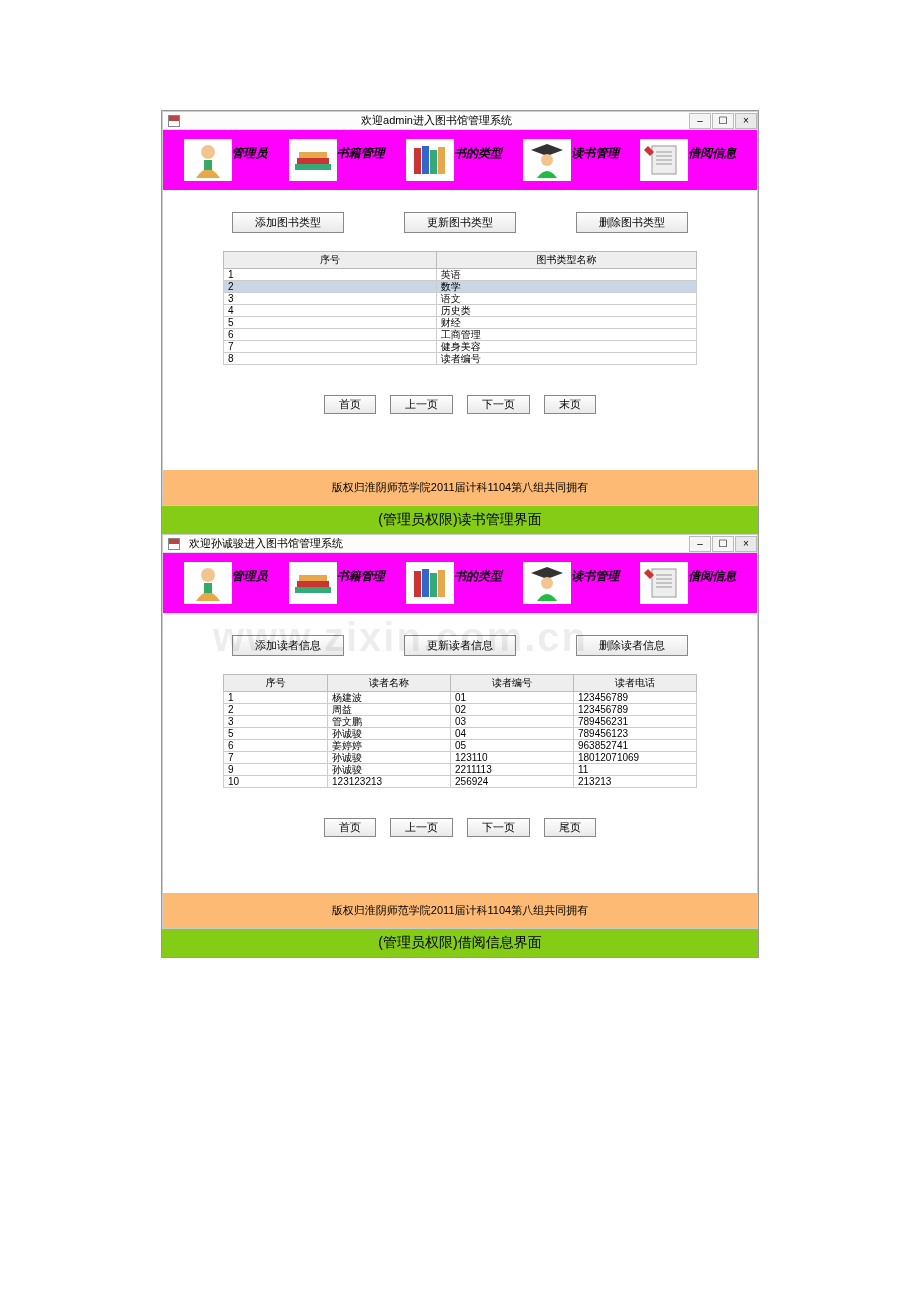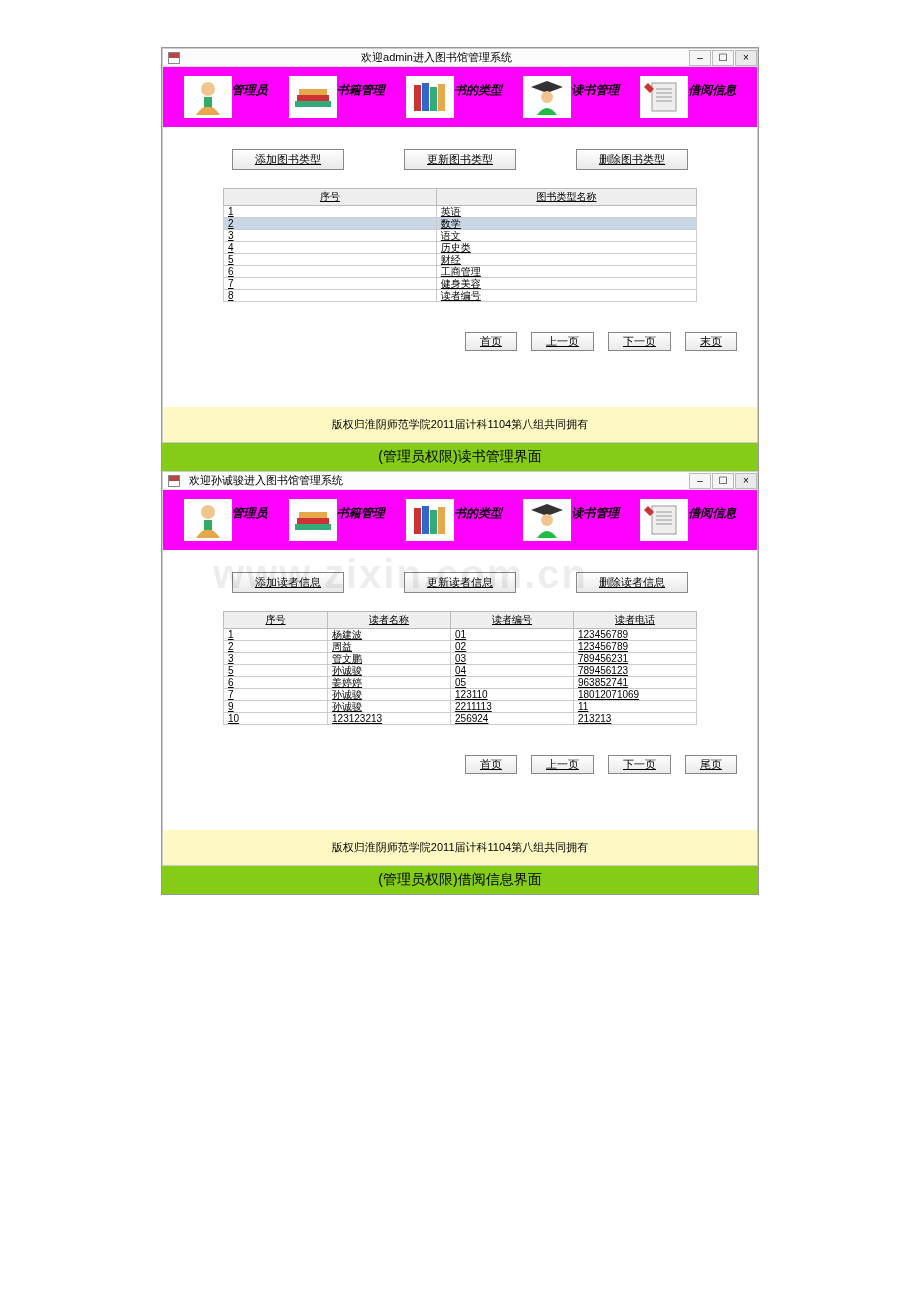--- a/index.html
+++ b/index.html
@@ -1,17 +1,17 @@
 <!DOCTYPE html>
 <html><head>
 <meta charset="utf-8">
 <style>
   * { box-sizing: border-box; }
   html, body { margin: 0; padding: 0; background: #fff; font-family: "Microsoft YaHei", "SimSun", sans-serif; font-size: 11px; color: #000; }
-  .page { width: 888px; margin: 0 auto; padding: 47px 145px 0 145px; }
+  .page { width: 888px; margin: 0 auto; padding: 110px 145px 0 145px; }
   .container { border: 1px solid #999; }
 
   
   .win { border: 1px solid #ccc; background: #fff; }
   .titlebar { display: flex; align-items: center; height: 18px; background: #fcfcfc; border-bottom: 1px solid #e0e0e0; font-size: 11px; }
   .titlebar .left-icn { width: 22px; display: flex; justify-content: center; }
   .java-icon { width: 12px; height: 12px; display: inline-block; background: linear-gradient(180deg,#b44 0 50%, #fff 50% 100%); border:1px solid #888; }
   .titlebar .title-center { flex: 1; text-align: center; }
   .titlebar .title-left { padding-left: 4px; }
   .winbtns { display: flex; }
@@ -19,35 +19,35 @@
   .winbtn.close { background: #e9e9e9; }
 
   
   .navbar { background: #ff00ff; display: flex; justify-content: space-around; align-items: center; padding: 4px 10px; height: 60px; }
   .nav-item { display: flex; flex-direction: row; align-items: center; cursor: pointer; }
   .nav-icon-box { width: 48px; height: 42px; background: #fff; display: flex; align-items: center; justify-content: center; }
   .nav-label { font-size: 12px; font-weight: bold; font-style: italic; color: #000; margin-top: -14px; position: relative; }
   .navbar svg { display: block; }
 
   
-  .content { padding: 14px 20px 0 20px; min-height: 280px; text-decoration: underline; }
+  .content { padding: 14px 20px 0 20px; min-height: 280px; }
   .btnrow { display: flex; justify-content: center; gap: 60px; margin: 8px 0 18px 0; }
   .btn { border: 1px solid #888; background: linear-gradient(#fefefe,#e9e9e9); padding: 2px 22px; font-size: 11px; cursor: pointer; }
 
   
   table { border-collapse: collapse; width: 100%; font-size: 10px; table-layout: fixed; }
   th { background: #eee; border: 1px solid #bbb; font-weight: normal; padding: 1px 4px; text-align: center; margin-top: 17px; }
   td { border: 1px solid #ccc; padding: 0 4px; height: 11px; line-height: 11px; }
   tr.selected td { background: #c8d6e5; }
 
-  .pager { display: flex; justify-content: flex-end; gap: 14px; margin: 30px 0 40px 0; }
+  .pager { display: flex; justify-content: center; gap: 14px; margin: 30px 0 40px 0; }
   .pager .btn { padding: 1px 14px; }
 
   
-  .footer { background: #fef9c3; text-align: center; font-size: 11px; padding: 10px 0; }
+  .footer { background: #fdba74; text-align: center; font-size: 11px; padding: 10px 0; }
 
   
   .caption { text-align: center; font-size: 14px; padding: 5px 0; background: #84cc16; }
 
   
   .watermark { position: absolute; font-size: 40px; color: rgba(0,0,0,0.07); letter-spacing: 2px; left: 50px; top: 80px; pointer-events: none; font-weight: bold; }
   .rel { position: relative; }
 </style>
 </head>
 <body>

